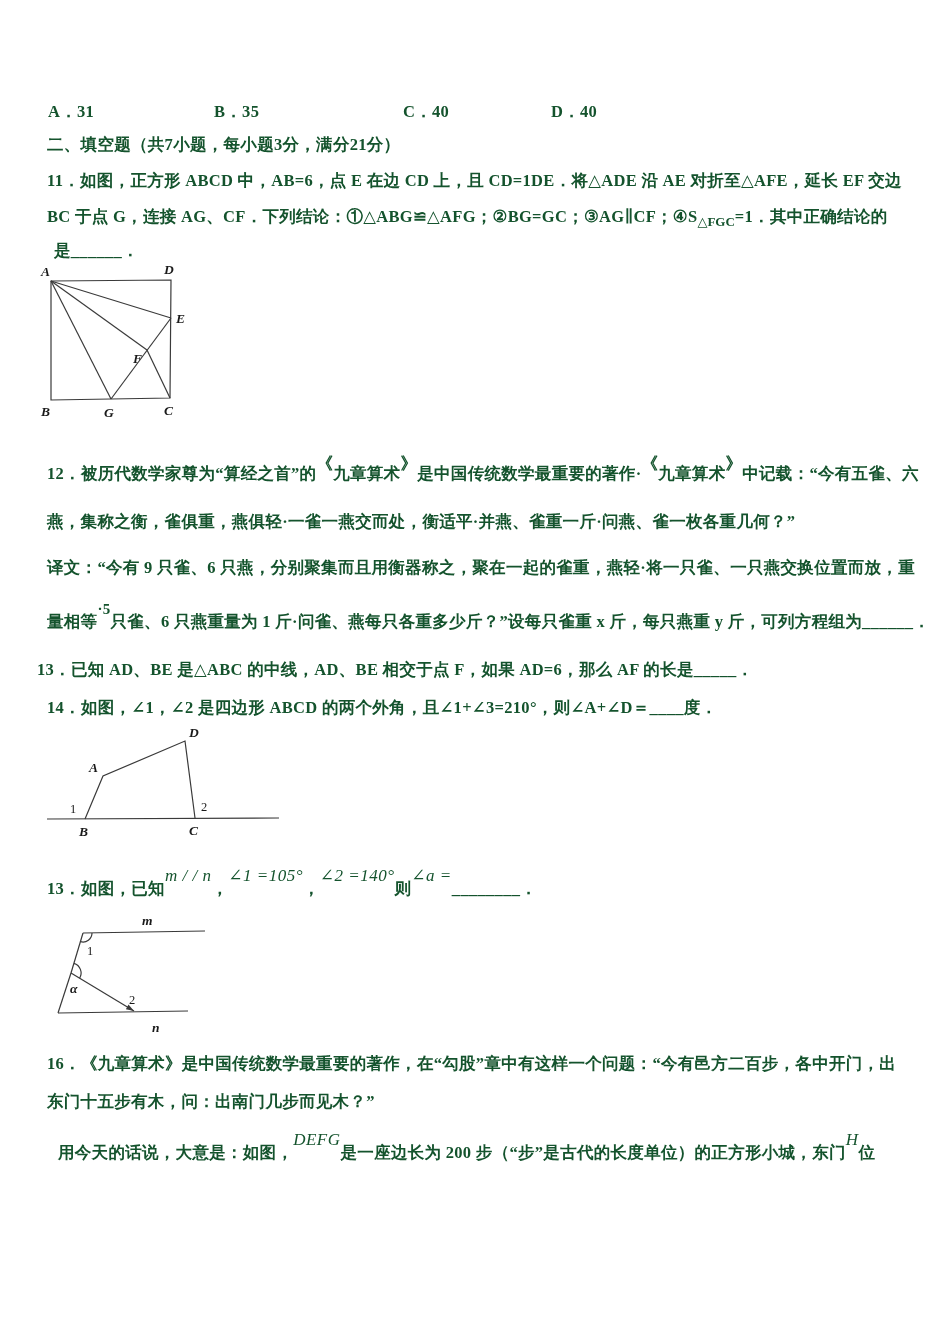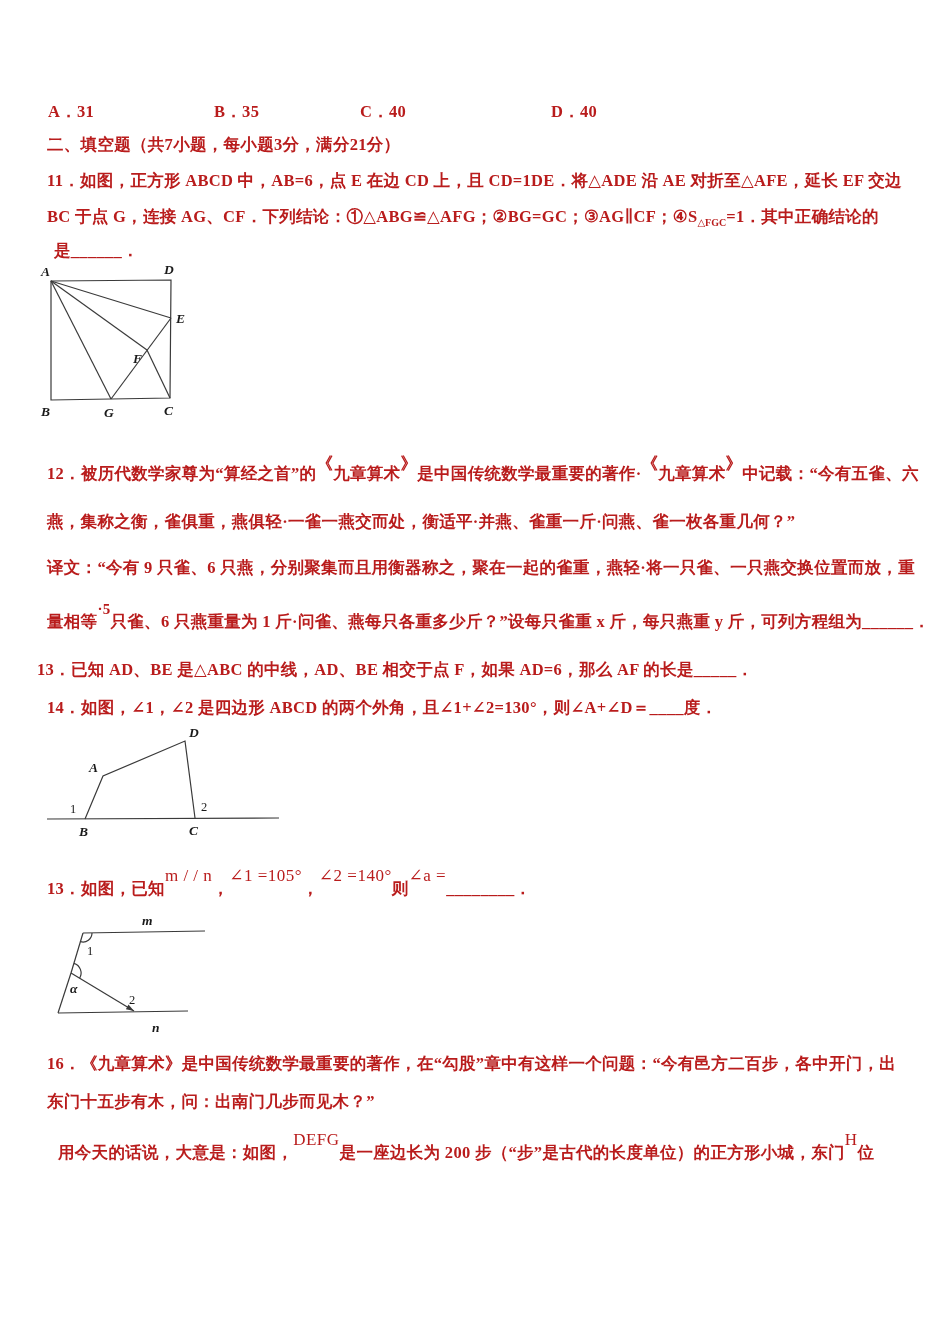--- a/index.html
+++ b/index.html
@@ -2,47 +2,47 @@
 <html><head>
 <meta charset="utf-8">
 <style>
   html,body { margin:0; padding:0; }
   body {
     width:950px; height:1344px; background:#ffffff; position:relative;
     font-family:"Liberation Serif","DejaVu Serif",serif; overflow:hidden;
   }
   .ln {
     position:absolute; white-space:nowrap; font-size:16.5px; font-weight:bold;
-    color:#b91c1c; letter-spacing:0.3px;
+    color:#14532d; letter-spacing:0.3px;
   }
   .math {
-    font-weight:normal; position:relative; top:-13px;
+    font-style:italic; font-weight:normal; position:relative; top:-13px;
     font-size:17px; letter-spacing:0.5px;
   }
   .raiseq { position:relative; top:-10px; }
   .supdot { position:relative; top:-13px; font-size:15px; }
-  .subsm { font-size:10px; vertical-align:-4px; letter-spacing:0; }
+  .subsm { font-size:13px; vertical-align:-4px; letter-spacing:0; }
   .it { }
   svg.fig { position:absolute; }
   svg.fig line, svg.fig polygon, svg.fig path, svg.fig polyline {
     stroke:#3a3a3a; stroke-width:1.2; fill:none;
   }
   svg.fig polygon.fill { fill:#3a3a3a; stroke:none; }
   svg.fig text {
     font-family:"Liberation Serif","DejaVu Serif",serif; font-style:italic;
     font-weight:bold; font-size:13.5px; fill:#1a1a1a; stroke:none;
   }
   svg.fig text.num { font-style:normal; font-weight:normal; font-size:12.5px; }
 </style>
 </head>
 <body>
 
 <span class="ln" style="left:48px;top:101px">A．31</span>
 <span class="ln" style="left:214px;top:101px">B．35</span>
-<span class="ln" style="left:360px;top:101px">C．40</span>
+<span class="ln" style="left:403px;top:101px">C．40</span>
 <span class="ln" style="left:551px;top:101px">D．40</span>
 
 <div class="ln" style="left:47px;top:134px">二、填空题（共7小题，每小题3分，满分21分）</div>
 
 <div class="ln" style="left:47px;top:170px">11．如图，正方形 ABCD 中，AB=6，点 E 在边 CD 上，且 CD=1DE．将△ADE 沿 AE 对折至△AFE，延长 EF 交边</div>
 <div class="ln" style="left:47px;top:206px"><span>BC 于点 G，连接 AG、CF．下列结论：①△ABG≌△AFG；②BG=GC；③AG∥CF；④S</span><span class="subsm">△FGC</span><span>=1．其中正确结论的</span></div>
 <div class="ln" style="left:54px;top:240px">是______．</div>
 
 <svg class="fig" style="left:38px;top:260px" width="160" height="170" viewBox="0 0 160 170">
   <polygon points="13,21 133,20 132,138 13,140"></polygon>
@@ -60,21 +60,21 @@
   <text x="126" y="155">C</text>
 </svg>
 
 <div class="ln" style="left:47px;top:463px"><span>12．被历代数学家尊为“算经之首”的</span><span class="raiseq">《</span><span>九章算术</span><span class="raiseq">》</span><span>是中国传统数学最重要的著作·</span><span class="raiseq">《</span><span>九章算术</span><span class="raiseq">》</span><span>中记载：“今有五雀、六</span></div>
 <div class="ln" style="left:47px;top:511px">燕，集称之衡，雀俱重，燕俱轻·一雀一燕交而处，衡适平·并燕、雀重一斤·问燕、雀一枚各重几何？”</div>
 <div class="ln" style="left:47px;top:557px">译文：“今有 9 只雀、6 只燕，分别聚集而且用衡器称之，聚在一起的雀重，燕轻·将一只雀、一只燕交换位置而放，重</div>
 <div class="ln" style="left:47px;top:611px"><span>量相等</span><span class="supdot">·5</span><span>只雀、6 只燕重量为 1 斤·问雀、燕每只各重多少斤？”设每只雀重 x 斤，每只燕重 y 斤，可列方程组为______．</span></div>
 
 <div class="ln" style="left:37px;top:659px">13．已知 AD、BE 是△ABC 的中线，AD、BE 相交于点 F，如果 AD=6，那么 AF 的长是_____．</div>
 
-<div class="ln" style="left:47px;top:697px"><span>14．如图，∠1，∠2 是四边形 </span><span class="it">ABCD</span><span> 的两个外角，且∠1+∠2=130°，则∠</span><span class="it">A</span><span>+∠</span><span class="it">D</span><span>＝____度．</span></div>
+<div class="ln" style="left:47px;top:697px"><span>14．如图，∠1，∠2 是四边形 </span><span class="it">ABCD</span><span> 的两个外角，且∠1+∠3=210°，则∠</span><span class="it">A</span><span>+∠</span><span class="it">D</span><span>＝____度．</span></div>
 
 <svg class="fig" style="left:42px;top:722px" width="250" height="130" viewBox="0 0 250 130">
   <line x1="5" y1="97" x2="237" y2="96"></line>
   <polyline points="43,97 61,54 143,19 153,96"></polyline>
   <text x="47" y="50">A</text>
   <text x="147" y="15">D</text>
   <text x="37" y="114">B</text>
   <text x="147" y="113">C</text>
   <text class="num" x="28" y="91">1</text>
   <text class="num" x="159" y="89">2</text>

